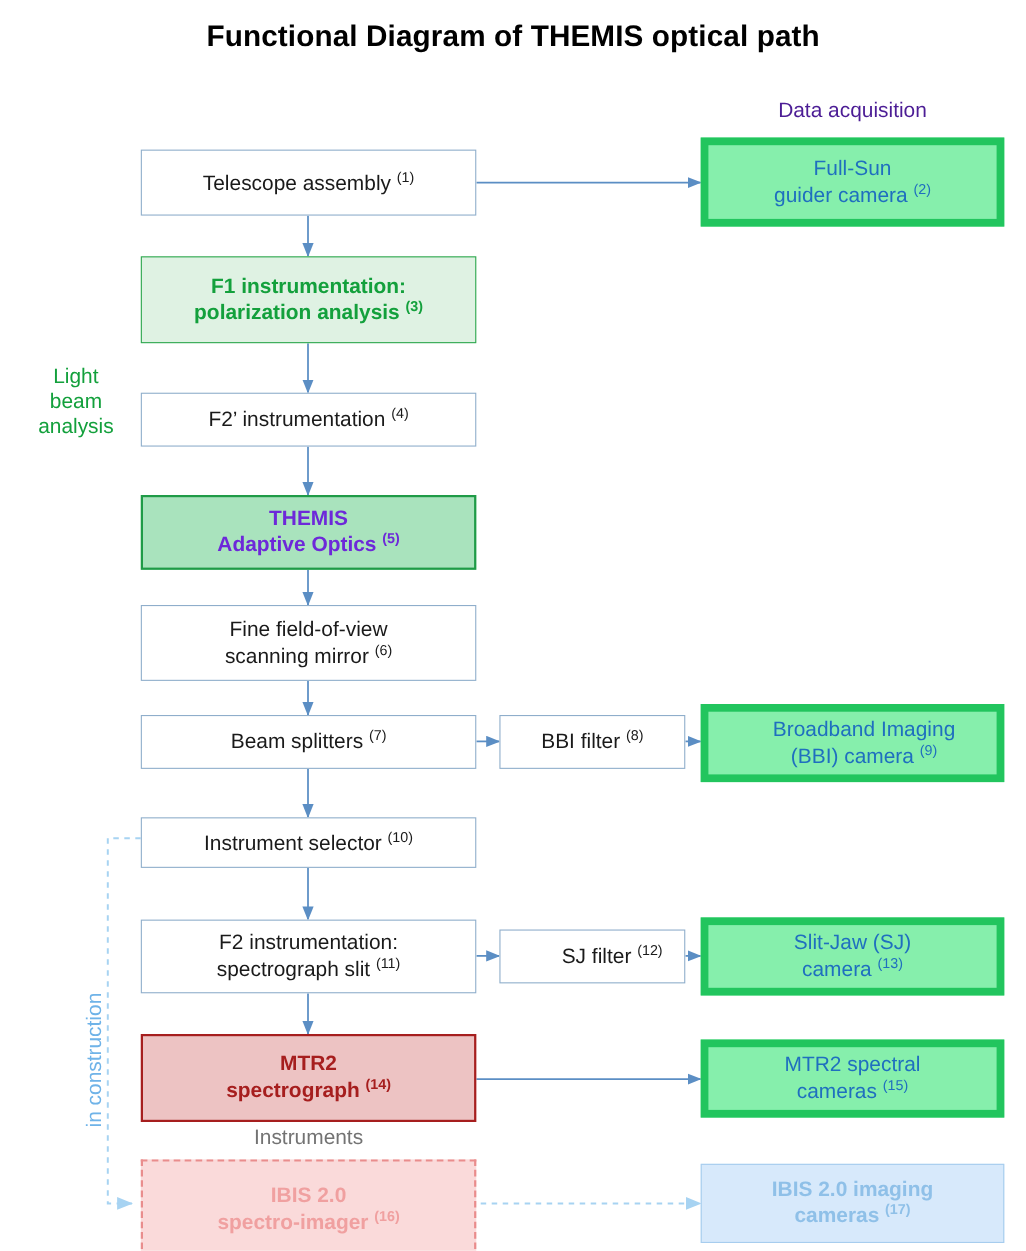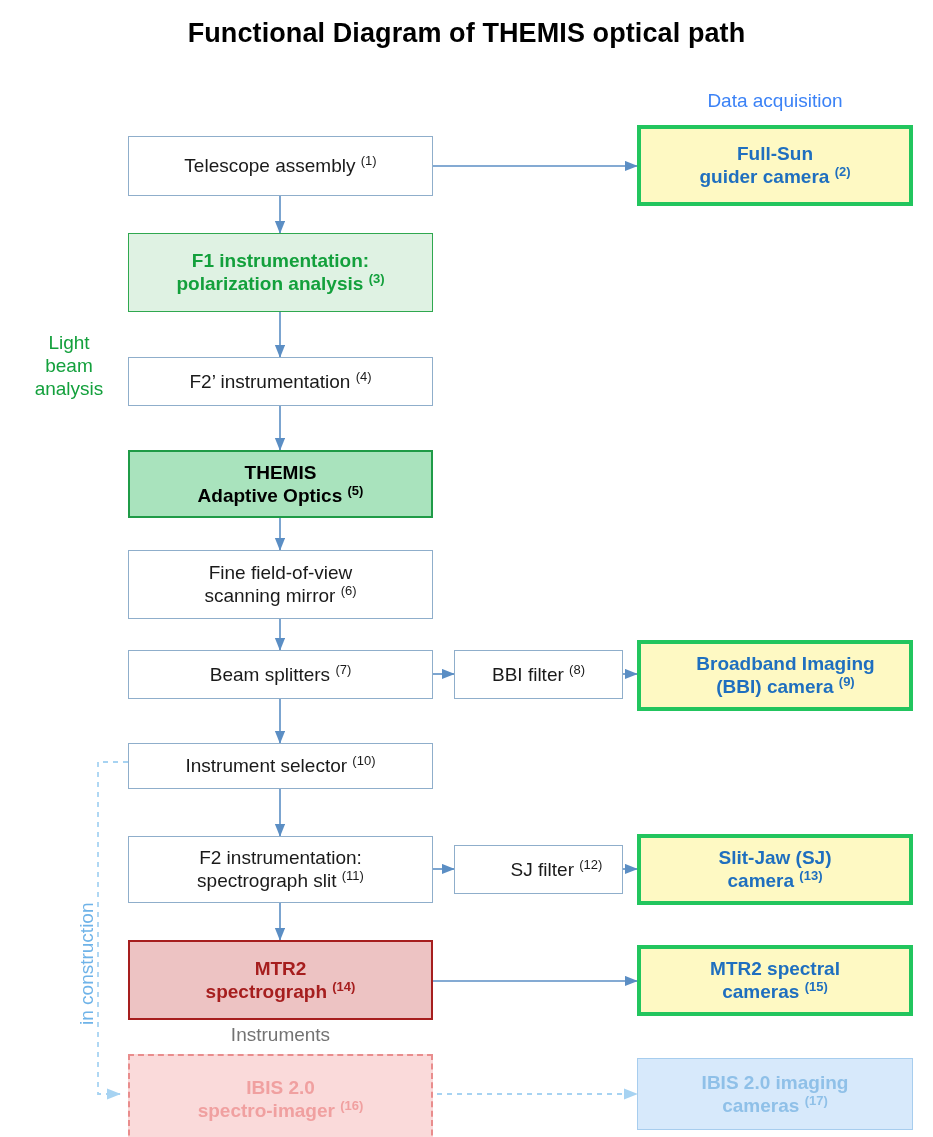--- a/index.html
+++ b/index.html
@@ -54,29 +54,29 @@
   
   .n-green-light {
     background: #dff2e3;
     border: 1px solid #2fa84f;
     color: #13a03c;
     font-weight: bold;
   }
   .n-green-strong {
     background: #a9e3bd;
     border: 2px solid #1f9b47;
-    color: #000000;
+    color: #6d28d9;
     font-weight: bold;
   }
   
   .n-blue {
-    background: #fef9c3;
-    border: 4px solid #22c55e;
+    background: #86efac;
+    border: 7px solid #22c55e;
     color: #1f6fbf;
-    font-weight: bold;
+    font-weight: normal;
   }
   .n-blue-pale {
     background: #d7e9fb;
     border: 1px solid #a7cdee;
     color: #8fc0e8;
     font-weight: bold;
   }
   
   .n-red {
     background: #edc3c3;
@@ -91,21 +91,21 @@
     font-weight: bold;
   }
 
   
   .caption {
     position: absolute;
     text-align: center;
     font-size: 19px;
     line-height: 1.2;
   }
-  .cap-blue { color: #3b82f6; }
+  .cap-blue { color: #4c1d95; }
   .cap-green { color: #13a03c; }
   .cap-red { color: #737373; }
   .cap-vert {
     color: #6fb3e8;
     transform: rotate(-90deg);
     transform-origin: left top;
     white-space: nowrap;
   }
 
   svg.arrows {

